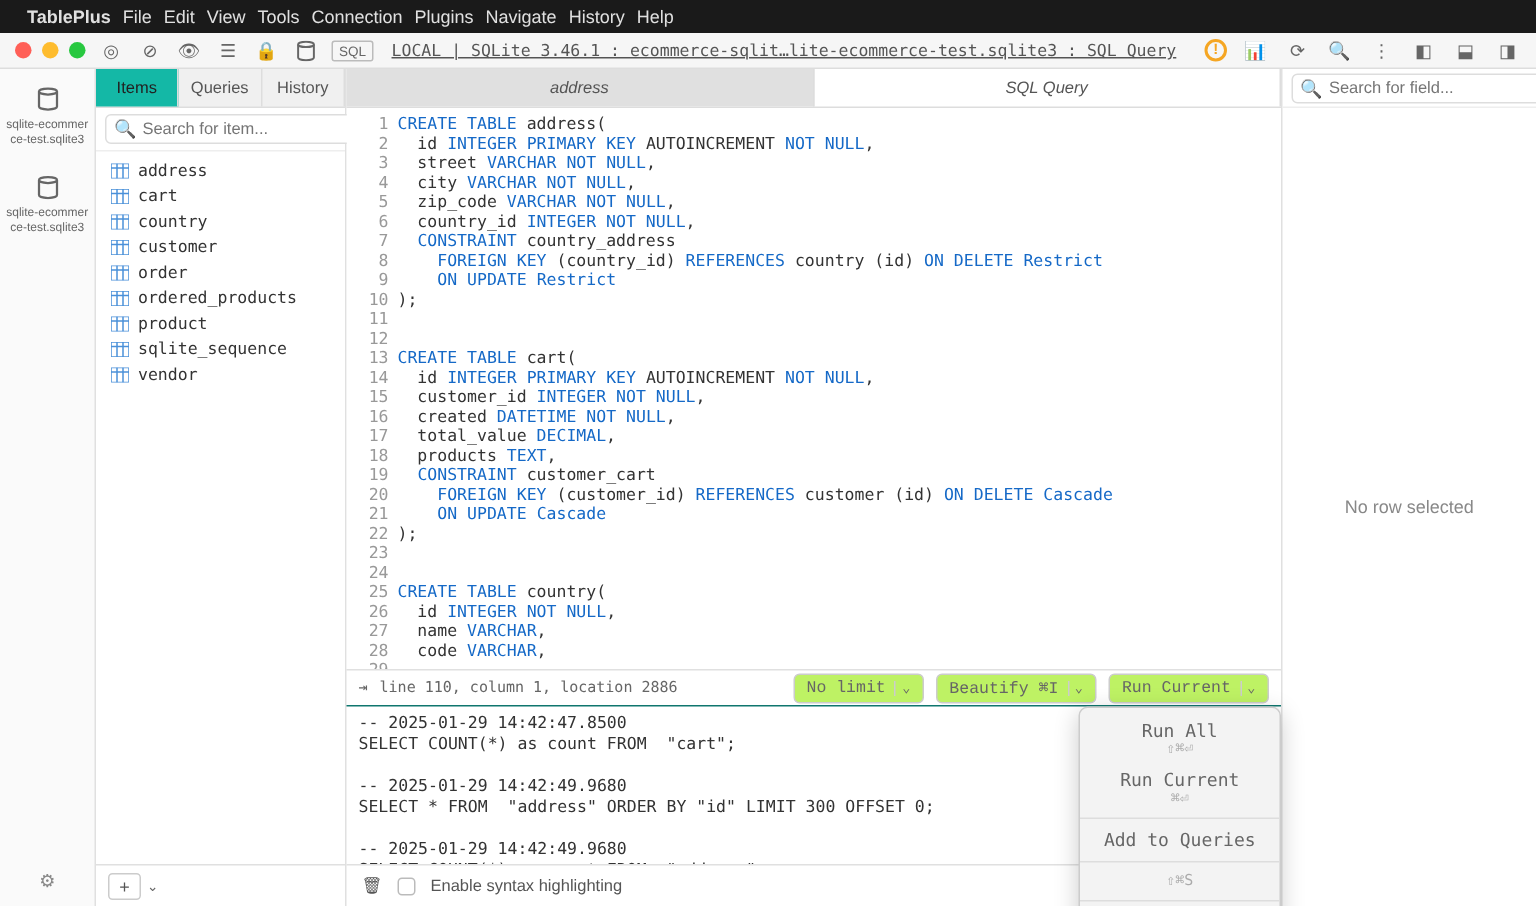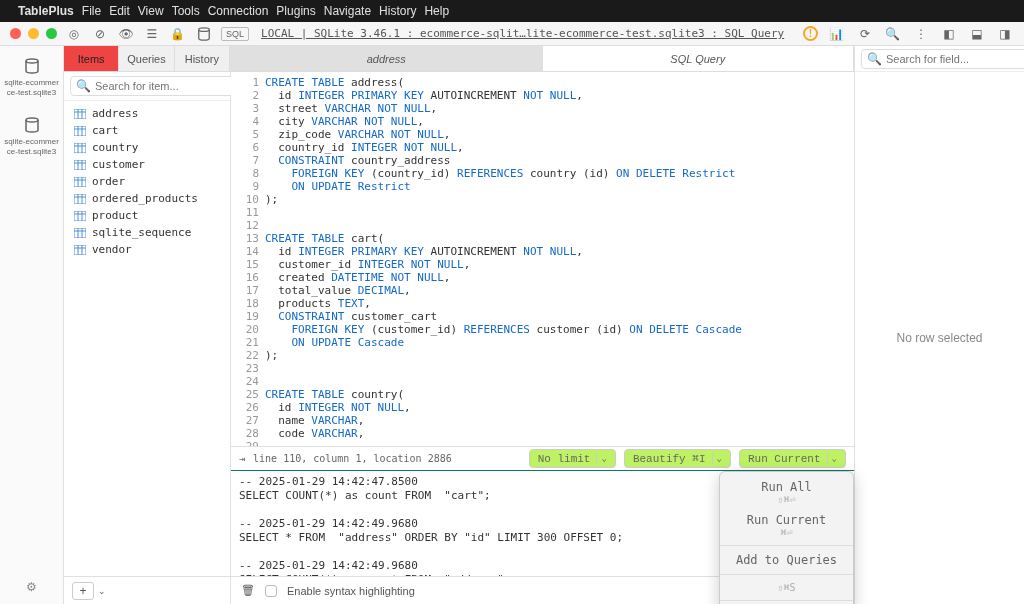--- a/index.html
+++ b/index.html
@@ -24,21 +24,21 @@
   
   .conncol { width: 64px; border-right: 1px solid #e0e0e0; background: #fafafa; display: flex; flex-direction: column; align-items: center; padding-top: 12px; gap: 20px; }
   .connitem { display: flex; flex-direction: column; align-items: center; gap: 4px; }
   .connitem .dbico { width: 20px; height: 16px; }
   .connitem .lbl { font-size: 8px; color: #666; text-align: center; line-height: 1.2; white-space: pre-line; }
   .conncol .bottomico { margin-top: auto; margin-bottom: 10px; color: #888; }
   
   .sidebar { width: 167px; border-right: 1px solid #e0e0e0; display: flex; flex-direction: column; }
   .tabs3 { display: flex; height: 26px; background: #f0f0f0; border-bottom: 1px solid #ddd; }
   .tabs3 .t { flex: 1; display: flex; align-items: center; justify-content: center; font-size: 11px; color: #555; border-right: 1px solid #ddd; }
-  .tabs3 .t.active { background: #ef4444; color: #222; }
+  .tabs3 .t.active { background: #14b8a6; color: #222; }
   .searchrow { display: flex; align-items: center; gap: 4px; padding: 4px 6px; border-bottom: 1px solid #eee; }
   .searchbox { flex: 1; display: flex; align-items: center; gap: 4px; background: #fff; border: 1px solid #ddd; border-radius: 4px; padding: 2px 5px; }
   .searchbox input { border: none; outline: none; font-size: 11px; flex: 1; }
   .tablelist { flex: 1; overflow: auto; padding: 4px 0; }
   .tablelist .row { display: flex; align-items: center; gap: 6px; padding: 2px 10px; font-family: "Menlo", monospace; font-size: 11px; color: #333; }
   .tablelist .row .tico { color: #4a90d9; display: flex; }
   .sidebar .footer { height: 28px; border-top: 1px solid #e0e0e0; display: flex; align-items: center; padding: 0 8px; gap: 4px; }
   .plusbtn { width: 22px; height: 18px; border: 1px solid #ccc; border-radius: 3px; display: flex; align-items: center; justify-content: center; font-size: 12px; color: #555; }
   
   .editor-area { flex: 1; display: flex; flex-direction: column; min-width: 0; }

